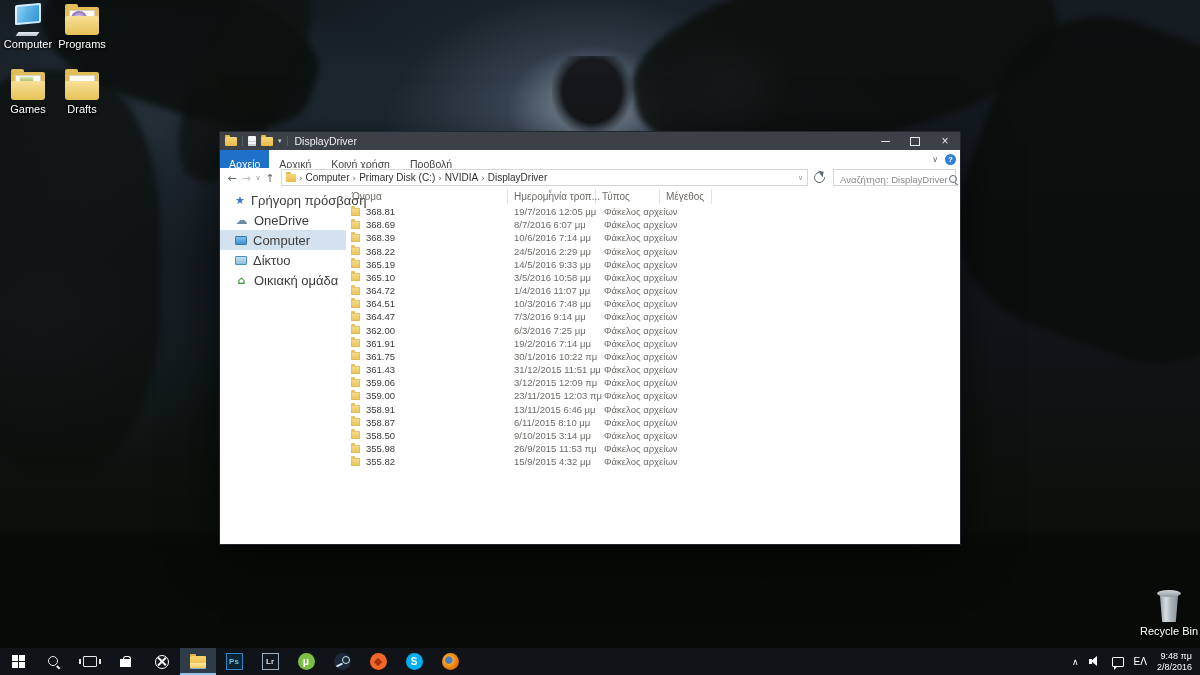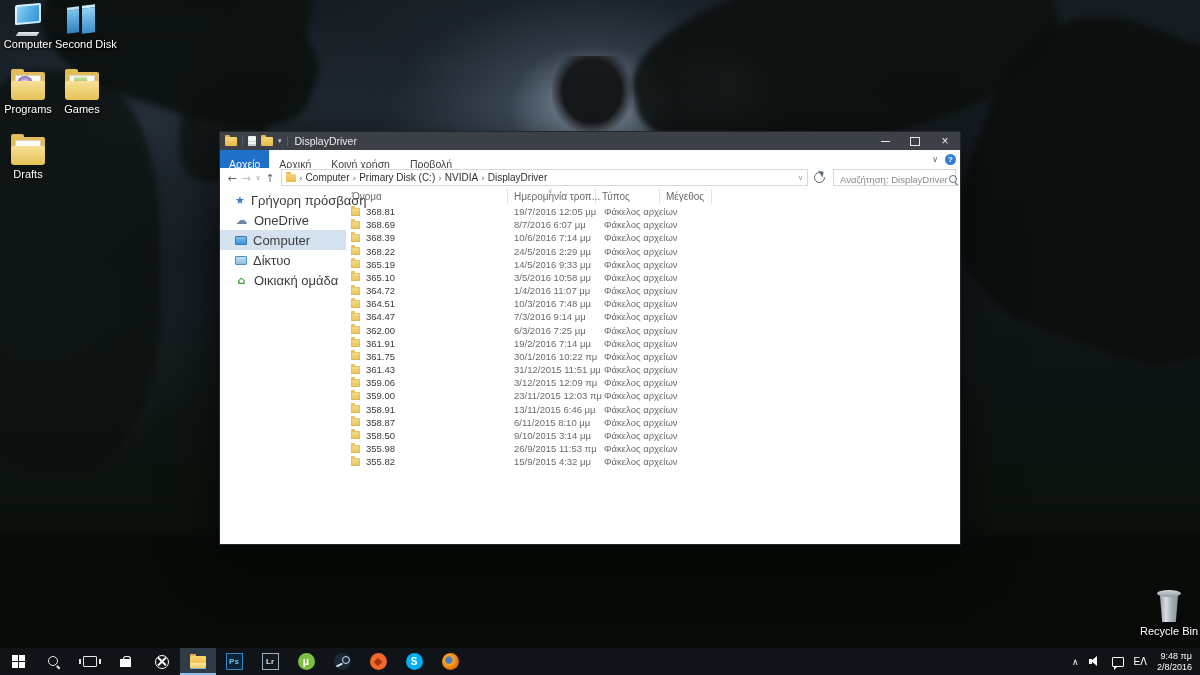--- a/index.html
+++ b/index.html
@@ -251,27 +251,20 @@
 
   <div id="desktop-icons">
       <div class="dcell">
         <div class="dicon ic-computer">
           <div class="p-scr"></div>
           <div class="p-base"></div>
         </div>
         <div class="dlabel">Computer</div>
       </div>
       <div class="dcell">
-        <div class="dicon ic-disk">
-          <div class="p-b1"></div>
-          <div class="p-b2"></div>
-        </div>
-        <div class="dlabel">Second Disk</div>
-      </div>
-      <div class="dcell">
         <div class="dicon ic-folder-cd">
           <div class="p-back"></div>
           <div class="p-paper"></div>
           <div class="p-disc"></div>
           <div class="p-front"></div>
         </div>
         <div class="dlabel">Programs</div>
       </div>
       <div class="dcell">
         <div class="dicon ic-folder-pic">

